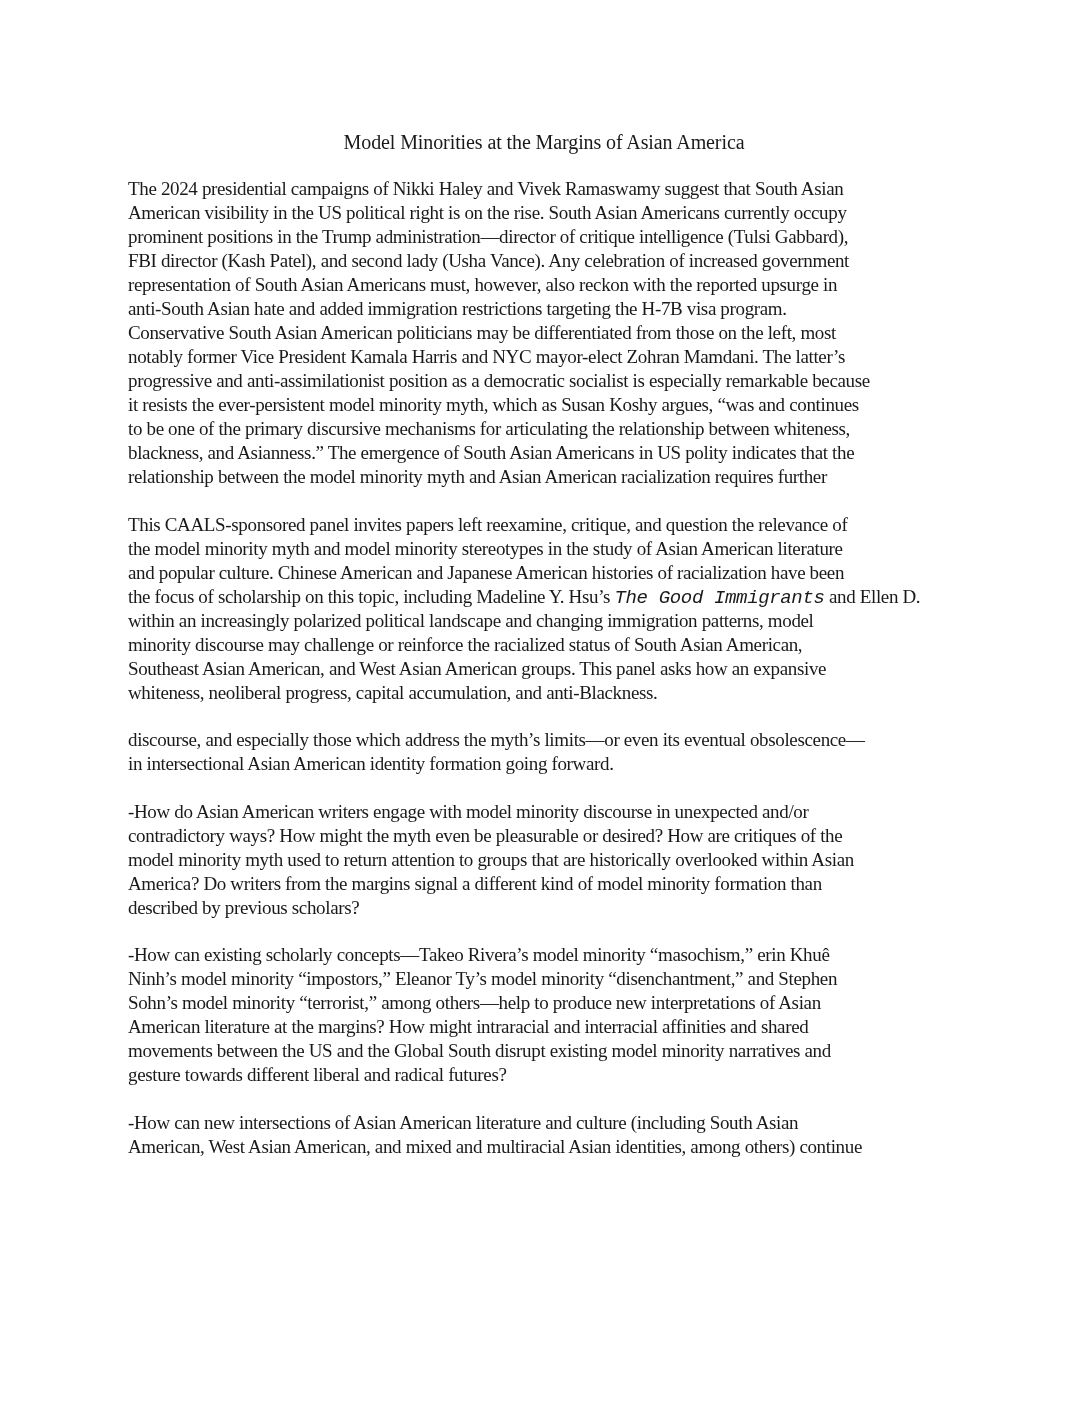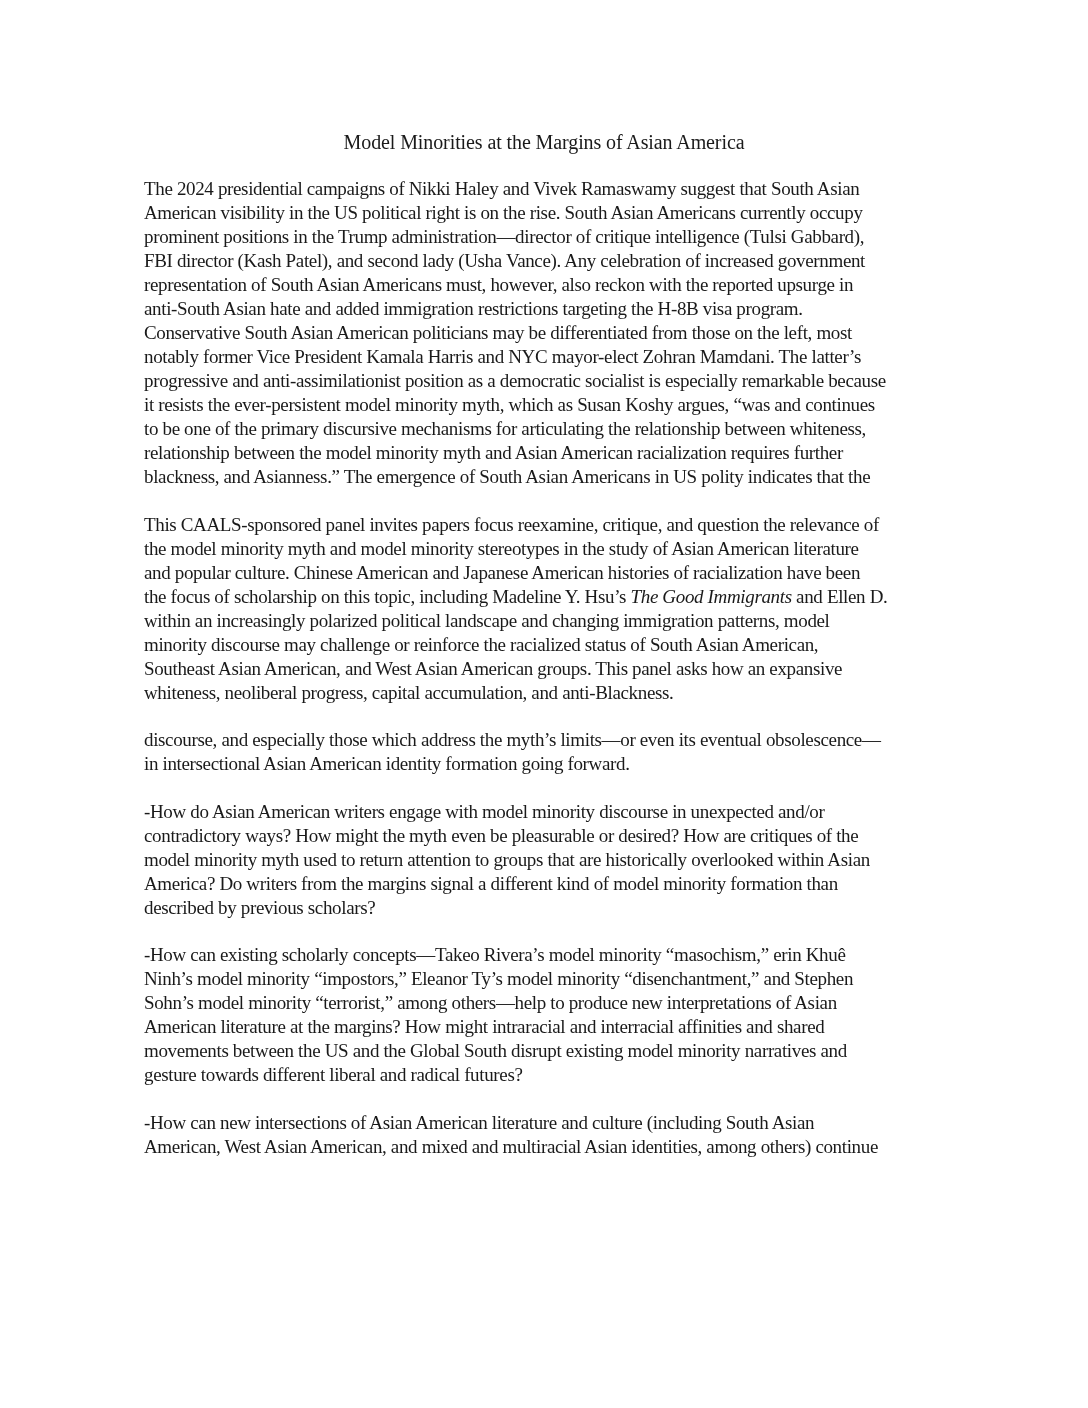--- a/index.html
+++ b/index.html
@@ -28,63 +28,63 @@
       top: 128px;
       left: 0;
       width: 1088px;
       text-align: center;
       font-size: 20px;
       line-height: 28px;
       letter-spacing: -0.1px;
     }
     .body-text {
       position: absolute;
-      left: 144px;
+      left: 128px;
       top: 177px;
       width: 860px;
     }
     .para {
       margin: 0 0 23.5px 0;
       font-size: 19px;
       line-height: 24px;
       letter-spacing: -0.35px;
       white-space: nowrap;
     }
     .line {
       display: block;
       height: 24px;
     }
-    .line i { font-style: italic; }
+    .line i { font-style: italic; font-family: Liberation Mono, monospace; }
   </style>
 </head>
 <body>
 
 <div class="page">
   <div class="title">Model Minorities at the Margins of Asian America</div>
 
   <div class="body-text">
 
     <p class="para">
       <span class="line">The 2024 presidential campaigns of Nikki Haley and Vivek Ramaswamy suggest that South Asian</span>
       <span class="line">American visibility in the US political right is on the rise. South Asian Americans currently occupy</span>
       <span class="line">prominent positions in the Trump administration—director of critique intelligence (Tulsi Gabbard),</span>
       <span class="line">FBI director (Kash Patel), and second lady (Usha Vance). Any celebration of increased government</span>
       <span class="line">representation of South Asian Americans must, however, also reckon with the reported upsurge in</span>
-      <span class="line">anti-South Asian hate and added immigration restrictions targeting the H-8B visa program.</span>
+      <span class="line">anti-South Asian hate and added immigration restrictions targeting the H-7B visa program.</span>
       <span class="line">Conservative South Asian American politicians may be differentiated from those on the left, most</span>
       <span class="line">notably former Vice President Kamala Harris and NYC mayor-elect Zohran Mamdani. The latter’s</span>
       <span class="line">progressive and anti-assimilationist position as a democratic socialist is especially remarkable because</span>
       <span class="line">it resists the ever-persistent model minority myth, which as Susan Koshy argues, “was and continues</span>
       <span class="line">to be one of the primary discursive mechanisms for articulating the relationship between whiteness,</span>
+      <span class="line">blackness, and Asianness.” The emergence of South Asian Americans in US polity indicates that the</span>
       <span class="line">relationship between the model minority myth and Asian American racialization requires further</span>
-      <span class="line">blackness, and Asianness.” The emergence of South Asian Americans in US polity indicates that the</span>
     </p>
 
     <p class="para">
-      <span class="line">This CAALS-sponsored panel invites papers focus reexamine, critique, and question the relevance of</span>
+      <span class="line">This CAALS-sponsored panel invites papers left reexamine, critique, and question the relevance of</span>
       <span class="line">the model minority myth and model minority stereotypes in the study of Asian American literature</span>
       <span class="line">and popular culture. Chinese American and Japanese American histories of racialization have been</span>
       <span class="line"><span>the focus of scholarship on this topic, including Madeline Y. Hsu’s </span><i>The Good Immigrants</i><span> and Ellen D.</span></span>
       <span class="line">within an increasingly polarized political landscape and changing immigration patterns, model</span>
       <span class="line">minority discourse may challenge or reinforce the racialized status of South Asian American,</span>
       <span class="line">Southeast Asian American, and West Asian American groups. This panel asks how an expansive</span>
       <span class="line">whiteness, neoliberal progress, capital accumulation, and anti-Blackness.</span>
     </p>
 
     <p class="para">

